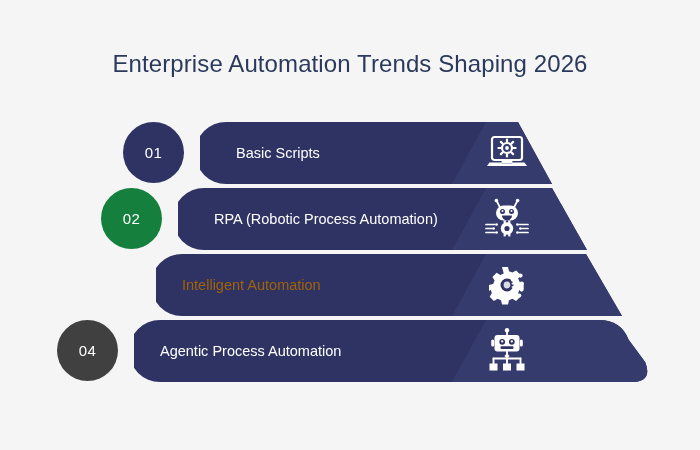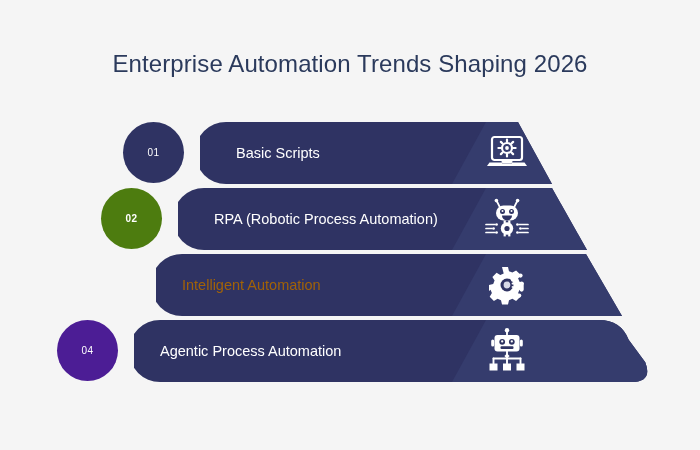--- a/index.html
+++ b/index.html
@@ -46,21 +46,21 @@
   .badge {
     position: absolute;
     width: 61px;
     height: 61px;
     border-radius: 50%;
     background: #2f3363;
     color: #ffffff;
     display: flex;
     align-items: center;
     justify-content: center;
-    font-size: 10px;
+    font-size: 15px;
     letter-spacing: 0.5px;
   }
   .bar-wrap {
     position: absolute;
     height: 62px;
     margin-left: 8px;
   }
   .bar-svg {
     position: absolute;
     top: 0;
@@ -121,21 +121,21 @@
         <path d="M17.9 12.9l1.6 1.6M28.5 23.5l1.6 1.6M30.1 12.9l-1.6 1.6M19.5 23.5l-1.6 1.6"></path>
       </g>
       <path d="M4 37h40l-2.5-3.5h-35L4 37z" fill="#fff"></path>
       <path d="M19 33.5h10" stroke="#2f3363" stroke-width="1.6"></path>
       <rect x="18.5" y="31.5" width="11" height="2.4" rx="1.2" fill="#fff"></rect>
     </svg>
           </div>
         </div>
       </div>
       <div class="row" style="left: 0px; top: 80px; width: 700px;">
-        <div class="badge" style="left: 101px; top: 0px; background: #4d7c0f; font-weight: bold;">02</div>
+        <div class="badge" style="left: 101px; top: 0px; background: #15803d;">02</div>
         <div class="bar-wrap" style="left: 170px; width: 409px;">
           <svg class="bar-svg" width="409" height="62" viewBox="0 0 409 62">
             <defs>
               <clipPath id="clip1">
                 <path d="M 26 0 L 374 0 L 409 62 L 409 62 L 26 62 A 26 26 0 0 1 26 0 Z"></path>
               </clipPath>
             </defs>
             <g clip-path="url(#clip1)">
               <rect x="0" y="0" width="409" height="62" fill="#2f3363"></rect>
               <path d="M 308 0 L 409 0 L 409 62 L 274 62 Z" fill="#353c6d"></path>
@@ -204,21 +204,21 @@
         <circle cx="37.5" cy="14.6" r="2.1"></circle>
         <circle cx="38.6" cy="22.5" r="2.1"></circle>
         <circle cx="38.6" cy="28.6" r="2.1"></circle>
         <circle cx="36.2" cy="34.6" r="2.1"></circle>
       </g>
     </svg>
           </div>
         </div>
       </div>
       <div class="row" style="left: 0px; top: 212px; width: 700px;">
-        <div class="badge" style="left: 57px; top: 0px; background: #4c1d95;">04</div>
+        <div class="badge" style="left: 57px; top: 0px; background: #404040;">04</div>
         <div class="bar-wrap" style="left: 126px; width: 519px;">
           <svg class="bar-svg" width="519" height="62" viewBox="0 0 519 62">
             <defs>
               <clipPath id="clip3">
                 <path d="M 26 0 L 465 0 Q 487 0 494.7 19.8 L 511.3 42.2 Q 519 62 497 62 L 26 62 A 26 26 0 0 1 26 0 Z"></path>
               </clipPath>
             </defs>
             <g clip-path="url(#clip3)">
               <rect x="0" y="0" width="519" height="62" fill="#2f3363"></rect>
               <path d="M 352 0 L 519 0 L 519 62 L 318 62 Z" fill="#353c6d"></path>

